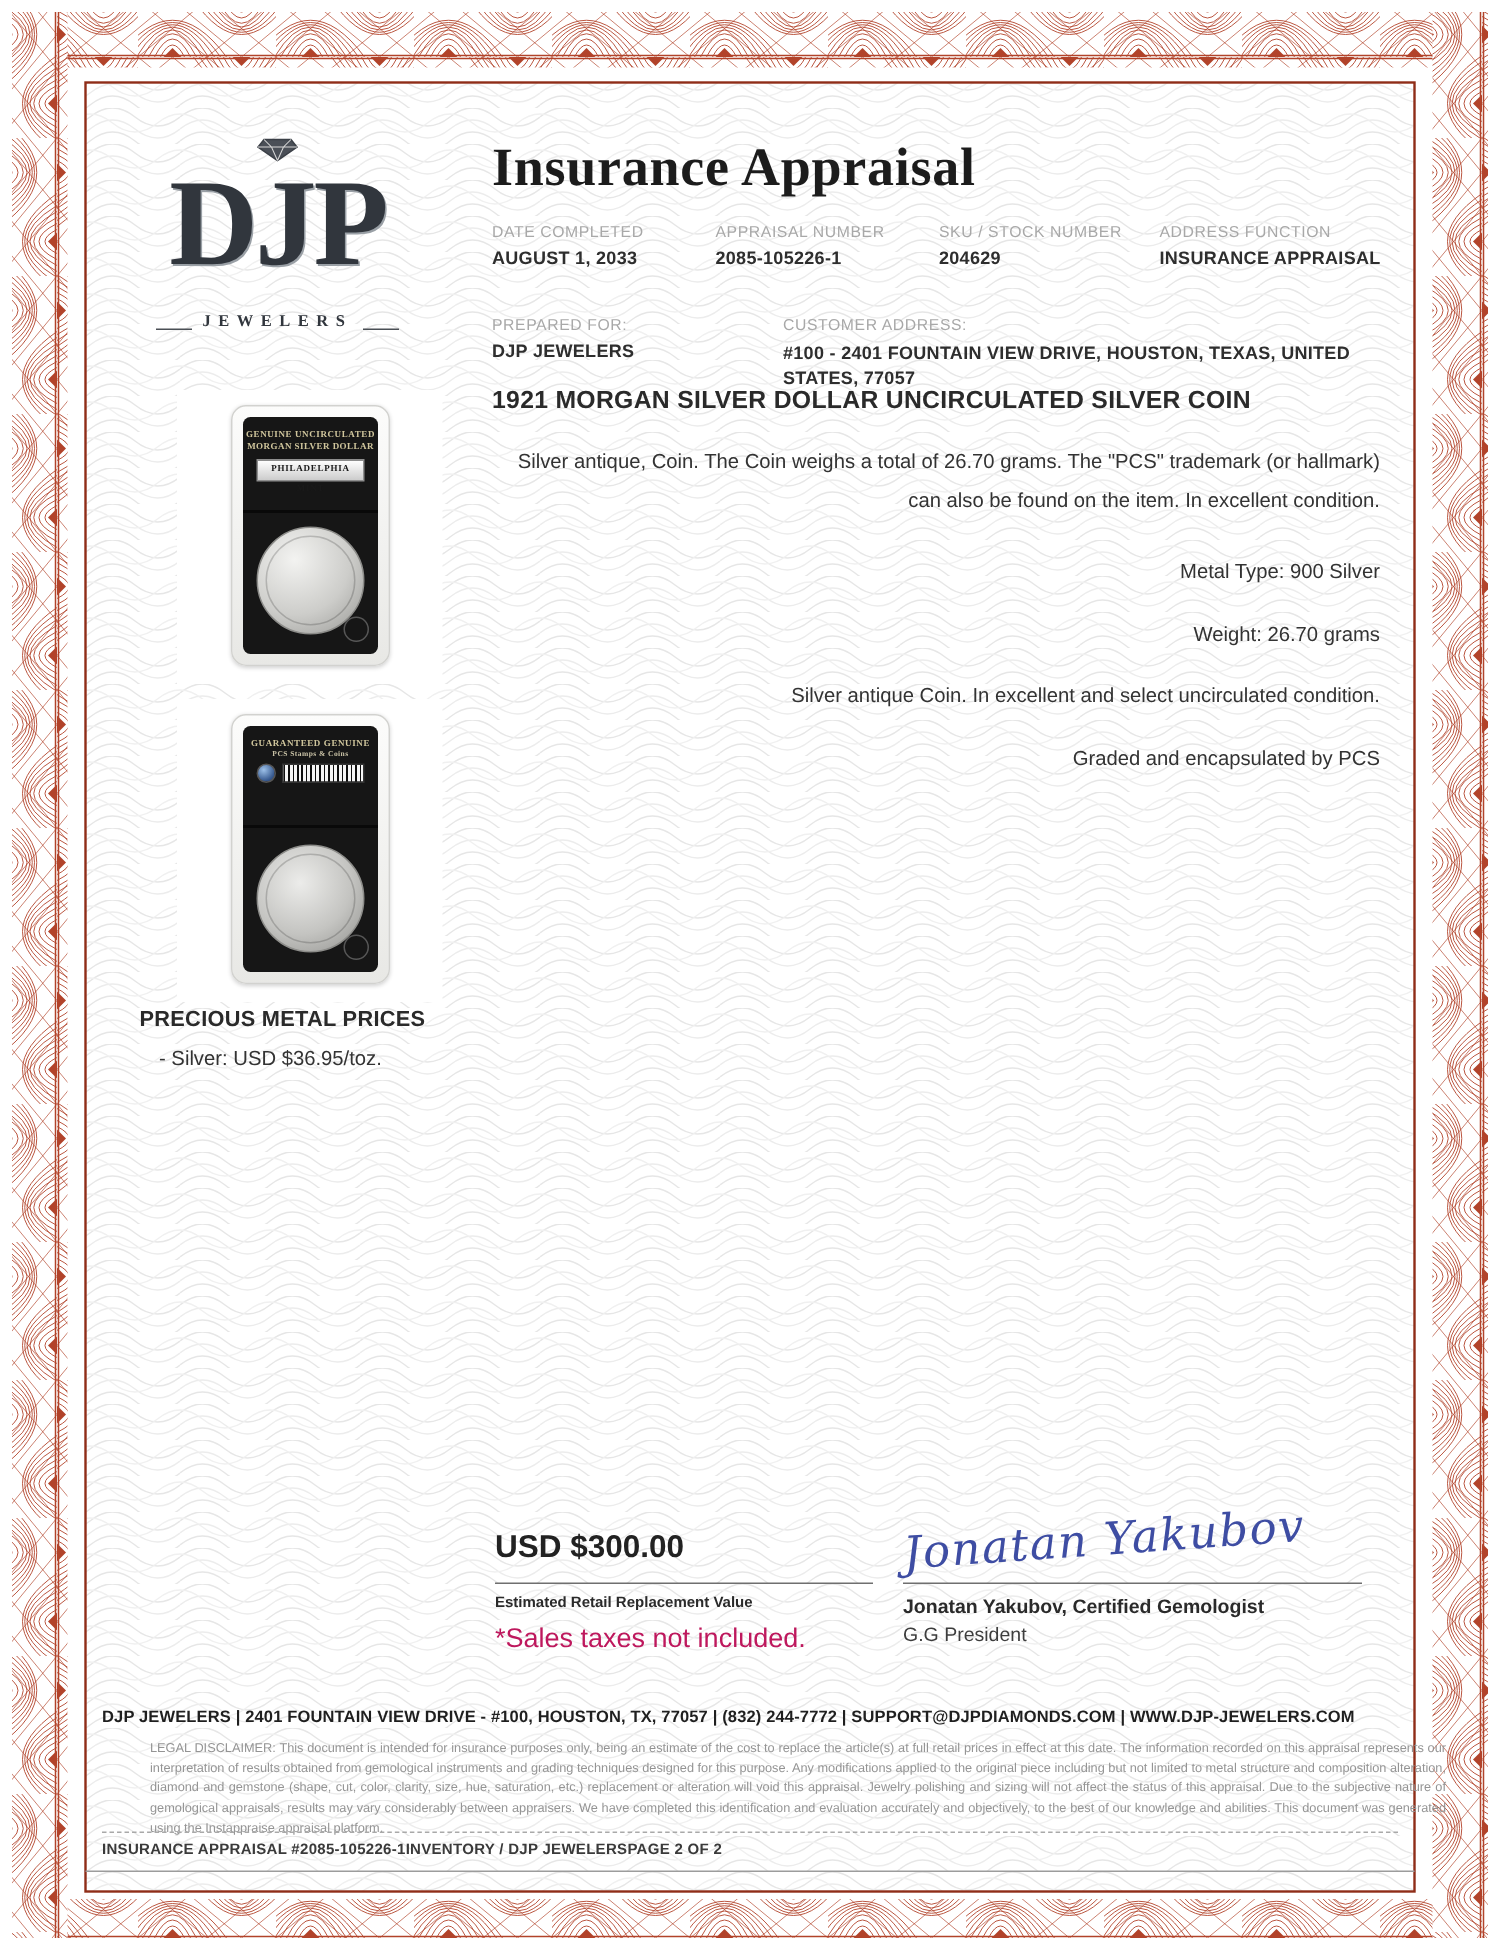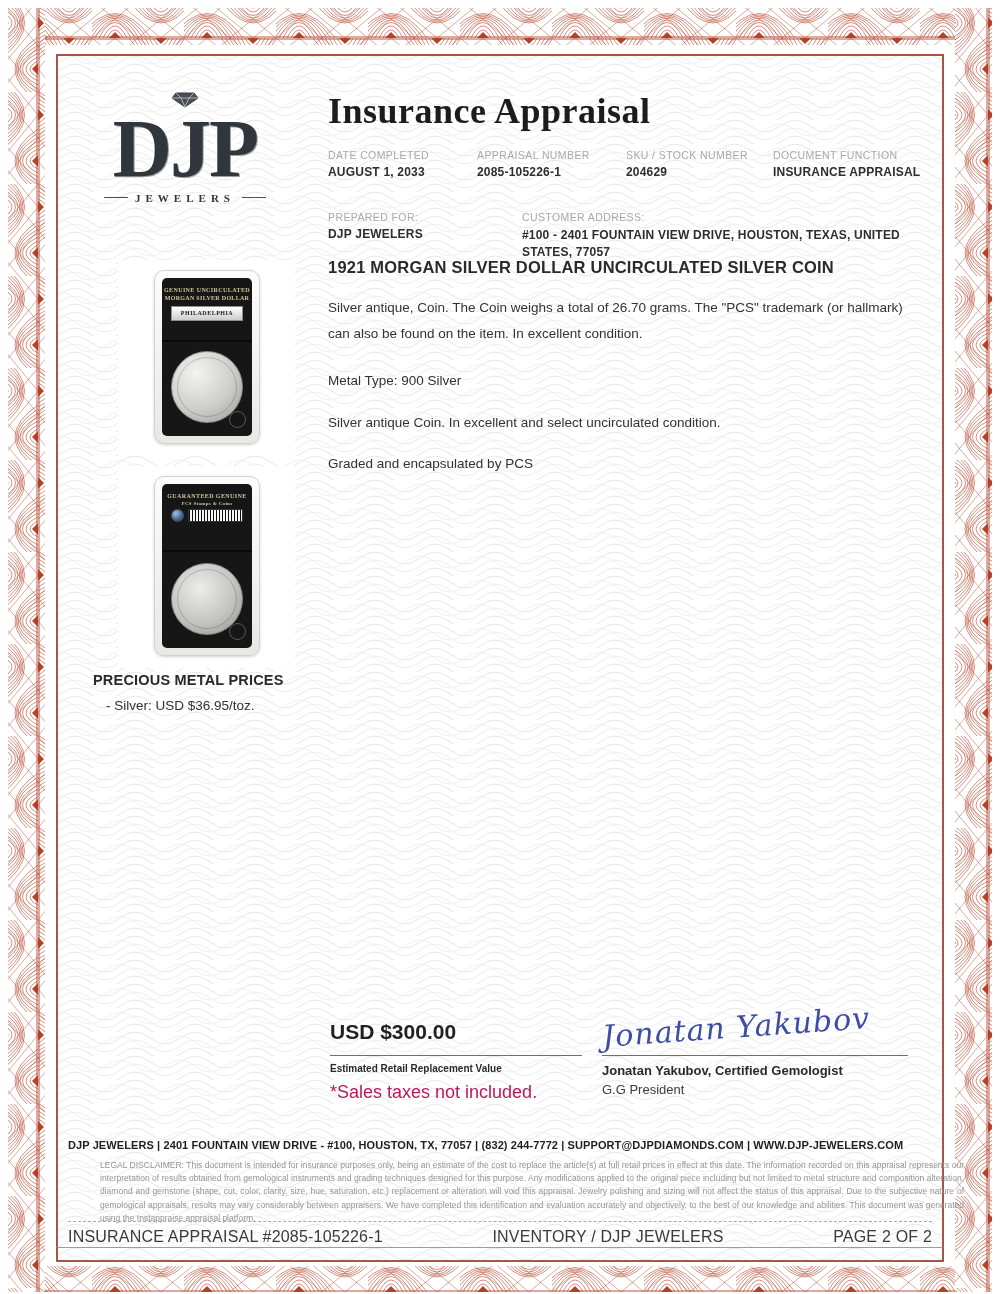--- a/index.html
+++ b/index.html
@@ -7,38 +7,38 @@
         font-family:"Liberation Sans",sans-serif;color:#2e2e2e;}
   .layer{position:absolute;left:0;top:0;}
   .abs{position:absolute;}
 
   
   .logo{left:85px;top:92px;width:200px;text-align:center;}
   .logo .dia{display:block;margin:0 auto 2px auto;}
   .logo .brand{font-family:"Liberation Serif",serif;font-size:82px;font-weight:700;
                line-height:0.95;color:#31363d;letter-spacing:-2px;
                text-shadow:1px 1px 0 #9aa0a6;}
-  .logo .subrow{display:flex;align-items:center;justify-content:center;gap:7px;margin-top:4px;}
+  .logo .subrow{display:flex;align-items:flex-end;justify-content:center;gap:7px;margin-top:20px;}
   .logo .subrow .rule{width:24px;height:1px;background:#4a4f55;}
   .logo .sub{font-family:"Liberation Serif",serif;font-size:11px;letter-spacing:5px;
              color:#31363d;font-weight:600;}
 
   
   .doc-title{left:328px;top:90px;font-family:"Liberation Serif",serif;font-size:36px;
              color:#1c1c1c;font-weight:600;letter-spacing:0.5px;}
   .f-label{font-size:10.5px;color:#a8a8a8;letter-spacing:0.4px;font-weight:400;}
   .f-value{font-size:12px;color:#2e2e2e;font-weight:700;margin-top:4px;letter-spacing:0.2px;}
   .fld{position:absolute;top:149px;}
   .fld2{position:absolute;top:211px;}
   .addr-val{width:420px;line-height:1.45;}
 
   
   .item-title{left:328px;top:258px;font-size:16.5px;font-weight:700;color:#2a2a2a;letter-spacing:0.2px;}
   .item-col{left:328px;top:295px;width:592px;font-size:13.5px;color:#333;}
-  .item-col p{margin:0 0 24px 0;line-height:1.95;}
+  .item-col p{margin:0 0 24px 0;line-height:1.95;text-align:right;}
   .item-col p.attr{line-height:1.4;margin:0 0 23px 0;}
 
   
   .coin-card{position:absolute;left:118px;width:177px;background:#fff;}
   .card1{top:260px;height:196px;}
   .card2{top:466px;height:202px;}
   .slab{position:absolute;left:36px;top:10px;width:104px;
         background:linear-gradient(#fcfcfb,#e8e8e5);border:1px solid #d2d2cf;border-radius:10px;
         box-shadow:0 1px 3px rgba(0,0,0,0.18);}
   .card1 .slab{height:172px;} .card2 .slab{height:178px;}
@@ -80,22 +80,22 @@
   .sig-script{left:602px;top:1008px;width:310px;font-family:"DejaVu Serif",serif;font-style:italic;
               font-size:30px;color:#3e4da3;transform:rotate(-4deg);letter-spacing:1px;}
   .sline{left:602px;top:1055px;width:306px;height:1px;background:#6f6f6f;}
   .sname{left:602px;top:1063px;font-size:13px;font-weight:700;color:#2a2a2a;}
   .stitle{left:602px;top:1082px;font-size:13px;color:#3d3d3d;}
 
   
   .contact{left:68px;top:1139px;width:864px;font-size:11px;font-weight:700;color:#1f1f1f;letter-spacing:0.1px;}
   .disclaimer{left:68px;top:1159px;width:864px;font-size:8.5px;color:#949494;line-height:1.55;text-align:justify;margin-left:32px;}
   .dashsep{left:68px;top:1221px;width:864px;border-top:1px dashed #a9a9a9;height:0;}
-  .footrow{left:68px;top:1228px;width:864px;display:flex;justify-content:space-between;
-           font-size:16px;color:#3a3a3a;letter-spacing:0.2px;}
+  .footrow{left:68px;top:1228px;width:864px;display:flex;justify-content:flex-start;
+           font-size:10px;color:#3a3a3a;letter-spacing:0.2px;font-weight:bold;}
   .footrow span{white-space:nowrap;}
   .grayline{left:57px;top:1247px;width:886px;height:1px;background:#9c9c9c;}
 </style>
 </head>
 <body>
 
 <div class="page">
 
   <svg class="layer" width="1000" height="1294" viewBox="0 0 1000 1294" aria-hidden="true">
     <defs>
@@ -213,37 +213,38 @@
   </div>
   <div class="fld" style="left:477px;">
     <div class="f-label">APPRAISAL NUMBER</div>
     <div class="f-value">2085-105226-1</div>
   </div>
   <div class="fld" style="left:626px;">
     <div class="f-label">SKU / STOCK NUMBER</div>
     <div class="f-value">204629</div>
   </div>
   <div class="fld" style="left:773px;">
-    <div class="f-label">DOCUMENT FUNCTION</div>
+    <div class="f-label">ADDRESS FUNCTION</div>
     <div class="f-value">INSURANCE APPRAISAL</div>
   </div>
 
   <div class="fld2" style="left:328px;">
     <div class="f-label">PREPARED FOR:</div>
     <div class="f-value">DJP JEWELERS</div>
   </div>
   <div class="fld2" style="left:522px;">
     <div class="f-label">CUSTOMER ADDRESS:</div>
     <div class="f-value addr-val">#100 - 2401 FOUNTAIN VIEW DRIVE, HOUSTON, TEXAS, UNITED STATES, 77057</div>
   </div>
 
   <div class="abs item-title">1921 MORGAN SILVER DOLLAR UNCIRCULATED SILVER COIN</div>
   <div class="abs item-col">
     <p>Silver antique, Coin. The Coin weighs a total of 26.70 grams. The "PCS" trademark (or hallmark) can also be found on the item. In excellent condition.</p>
     <p class="attr">Metal Type: 900 Silver</p>
+    <p class="attr">Weight: 26.70 grams</p>
     <p class="attr">Silver antique Coin. In excellent and select uncirculated condition.</p>
     <p class="attr">Graded and encapsulated by PCS</p>
   </div>
 
   <div class="coin-card card1">
     <div class="slab">
       <div class="slab-inner">
         <div class="lbl1">GENUINE UNCIRCULATED</div>
         <div class="lbl2">MORGAN SILVER DOLLAR</div>
         <div class="mint-strip">PHILADELPHIA MINT</div>

